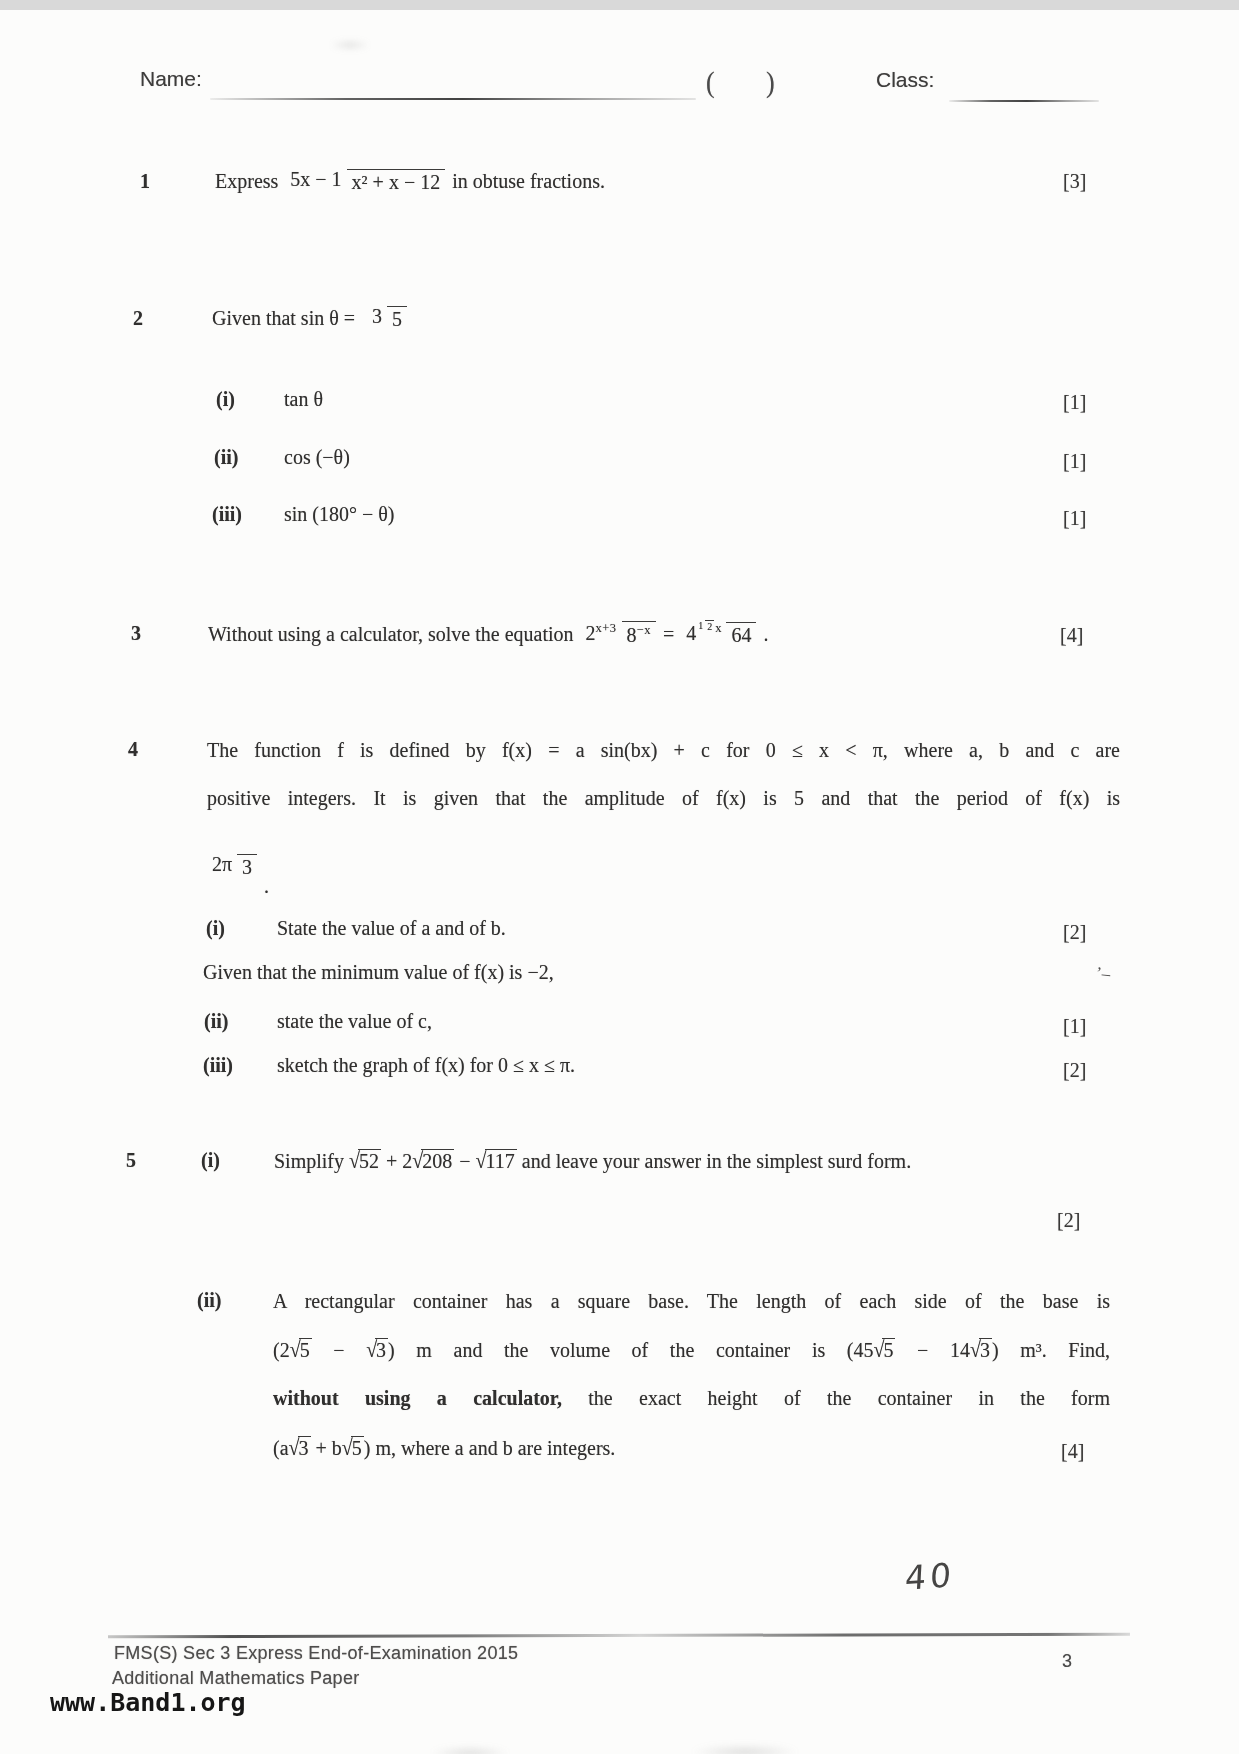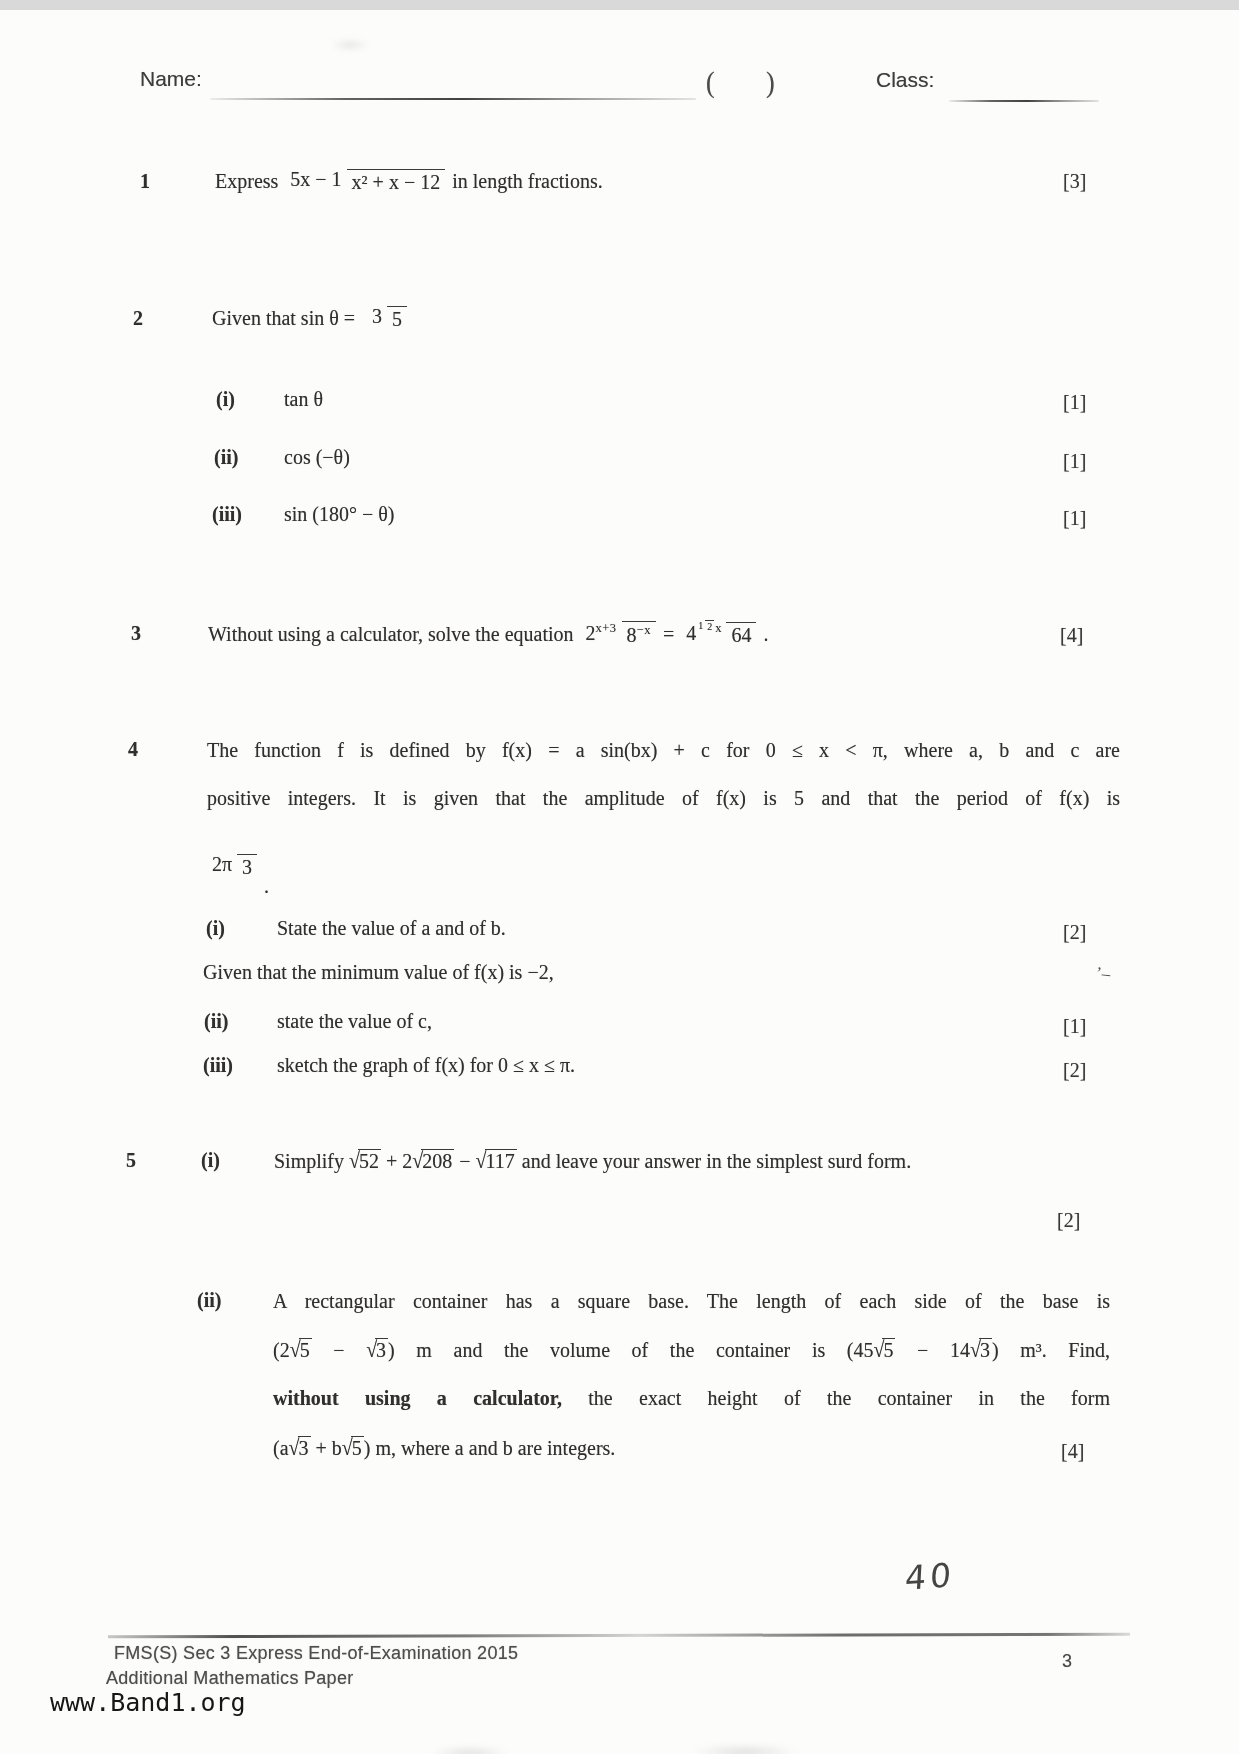--- a/index.html
+++ b/index.html
@@ -45,21 +45,21 @@
   .sqrt .rad{display:inline-block;border-top:1.6px solid #3a3938;padding:0 2px 0 1px;margin-left:-2px;line-height:1.15;}
 
   
   .handwrite{position:absolute;font-family:"DejaVu Sans",sans-serif;font-size:33px;color:#464544;
     transform:rotate(-4deg) skewX(-7deg);letter-spacing:4px;text-shadow:none;font-weight:400;}
   .penmark{position:absolute;font-size:17px;color:#4e4d4c;transform:rotate(6deg);text-shadow:none;}
   .frule{position:absolute;height:3px;transform:rotate(-0.15deg);
     background:linear-gradient(90deg,rgba(100,100,100,0.35),rgba(50,50,50,0.85) 12%,rgba(70,70,70,0.7) 35%,rgba(140,140,140,0.35) 52%,rgba(60,60,60,0.75) 72%,rgba(60,60,60,0.7) 92%,rgba(140,140,140,0.3));}
   .ftext{font-size:18px;color:#4e4d4c;letter-spacing:0.3px;text-shadow:0 0 1px rgba(78,77,76,0.55);}
   .fpage{font-size:18px;color:#4a4a4a;}
-  .site{font-size:25px;font-weight:normal;color:#161616;text-shadow:none;}
+  .site{font-size:25px;font-weight:bold;color:#161616;text-shadow:none;}
   .smudge{position:absolute;border-radius:50%;filter:blur(3px);
     background:radial-gradient(ellipse at center,rgba(120,120,120,0.22),rgba(120,120,120,0) 70%);}
 </style>
 </head>
 <body>
 
 <div class="page">
 
   <div>
     <span class="abs sans hdr-label" style="left:140px;top:57px;">Name:</span>
@@ -71,21 +71,21 @@
   </div>
 
   <div>
     <span class="qnum" style="left:140px;top:160px;">1</span>
     <div class="mathline" style="left:215px;top:133px;height:76px;">
       <span class="txt">Express</span>
       <span class="frac">
         <span class="fnum">5x − 1</span>
         <span class="fden">x² + x − 12</span>
       </span>
-      <span class="txt">in length fractions.</span>
+      <span class="txt">in obtuse fractions.</span>
     </div>
     <span class="marks" style="left:1063px;top:160px;">[3]</span>
   </div>
 
   <div>
     <span class="qnum" style="left:133px;top:297px;">2</span>
     <div class="mathline" style="left:212px;top:272px;height:72px;">
       <span class="txt">Given that sin θ = </span>
       <span class="frac">
         <span class="fnum">3</span>
@@ -175,21 +175,21 @@
       <span>(a</span><span class="sqrt"><span class="sgn">√</span><span class="rad">3</span></span><span> + b</span><span class="sqrt"><span class="sgn">√</span><span class="rad">5</span></span><span>) m, where a and b are integers.</span>
     </div>
     <span class="marks" style="left:1061px;top:1430px;">[4]</span>
   </div>
 
   <span class="handwrite" style="left:905px;top:1547px;">40</span>
 
   <div>
     <div class="frule" style="left:108px;top:1624px;width:1022px;"></div>
     <div class="abs sans ftext" style="left:114px;top:1633px;">FMS(S) Sec 3 Express End-of-Examination 2015</div>
-    <div class="abs sans ftext" style="left:106px;top:1658px;">Additional Mathematics Paper</div>
+    <div class="abs sans ftext" style="left:112px;top:1658px;">Additional Mathematics Paper</div>
     <span class="abs sans fpage" style="left:1062px;top:1641px;">3</span>
     <div class="abs mono site" style="left:50px;top:1678px;">www.Band1.org</div>
   </div>
 
   <div class="smudge" style="left:430px;top:1736px;width:80px;height:14px;"></div>
   <div class="smudge" style="left:690px;top:1734px;width:110px;height:16px;"></div>
   <div class="smudge" style="left:330px;top:30px;width:40px;height:10px;"></div>
 
 </div>
 

